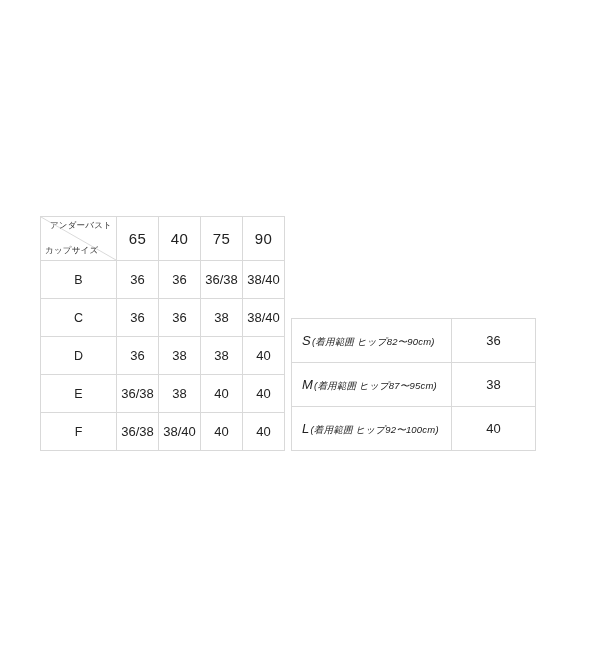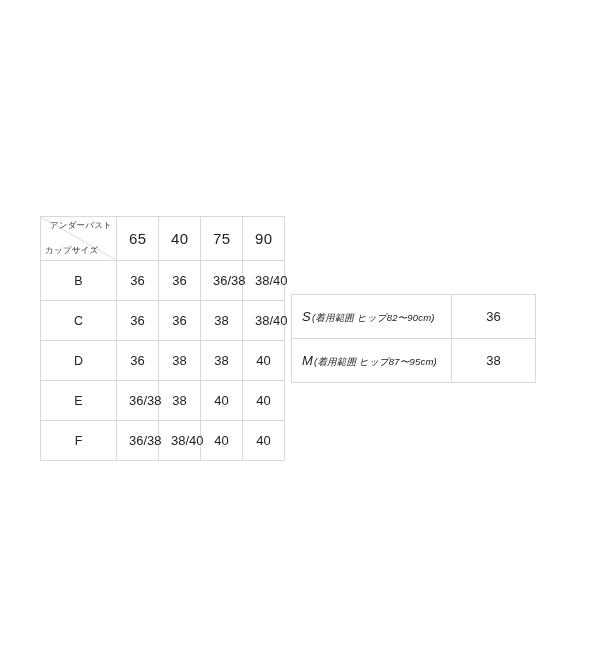--- a/index.html
+++ b/index.html
@@ -29,34 +29,34 @@
     font-weight: 400;
     white-space: nowrap;
   }
   .tables-wrap {
     position: absolute;
     left: 40px;
     top: 216px;
     width: 496px;
     display: flex;
     justify-content: space-between;
-    align-items: center;
+    align-items: flex-end;
   }
   table {
     border-collapse: collapse;
     table-layout: fixed;
   }
   table td, table th {
     border: 1px solid #d9d9d9;
     font-weight: 400;
     text-align: center;
     vertical-align: middle;
     font-size: 12.5px;
     color: #222;
-    padding: 12px;
+    padding: 4px;
   }
 
   
   #bra-table {
     width: 244px;
   }
   #bra-table col.cup { width: 76px; }
   #bra-table col.band { width: 42px; }
   #bra-table tr { height: 38px; }
   #bra-table tr.header-row { height: 44px; }
@@ -212,17 +212,23 @@
             <span class="big">S</span><span class="small">(着用範囲 ヒップ82〜90cm)</span>
           </td>
           <td class="row-size">36</td>
         </tr>
         <tr>
           <td class="row-name">
             <span class="big">M</span><span class="small">(着用範囲 ヒップ87〜95cm)</span>
           </td>
           <td class="row-size">38</td>
         </tr>
+        <tr>
+          <td class="row-name">
+            <span class="big">L</span><span class="small">(着用範囲 ヒップ92〜100cm)</span>
+          </td>
+          <td class="row-size">40</td>
+        </tr>
       </tbody>
     </table>
 
   </div>
 </div>
 
 </body></html>

